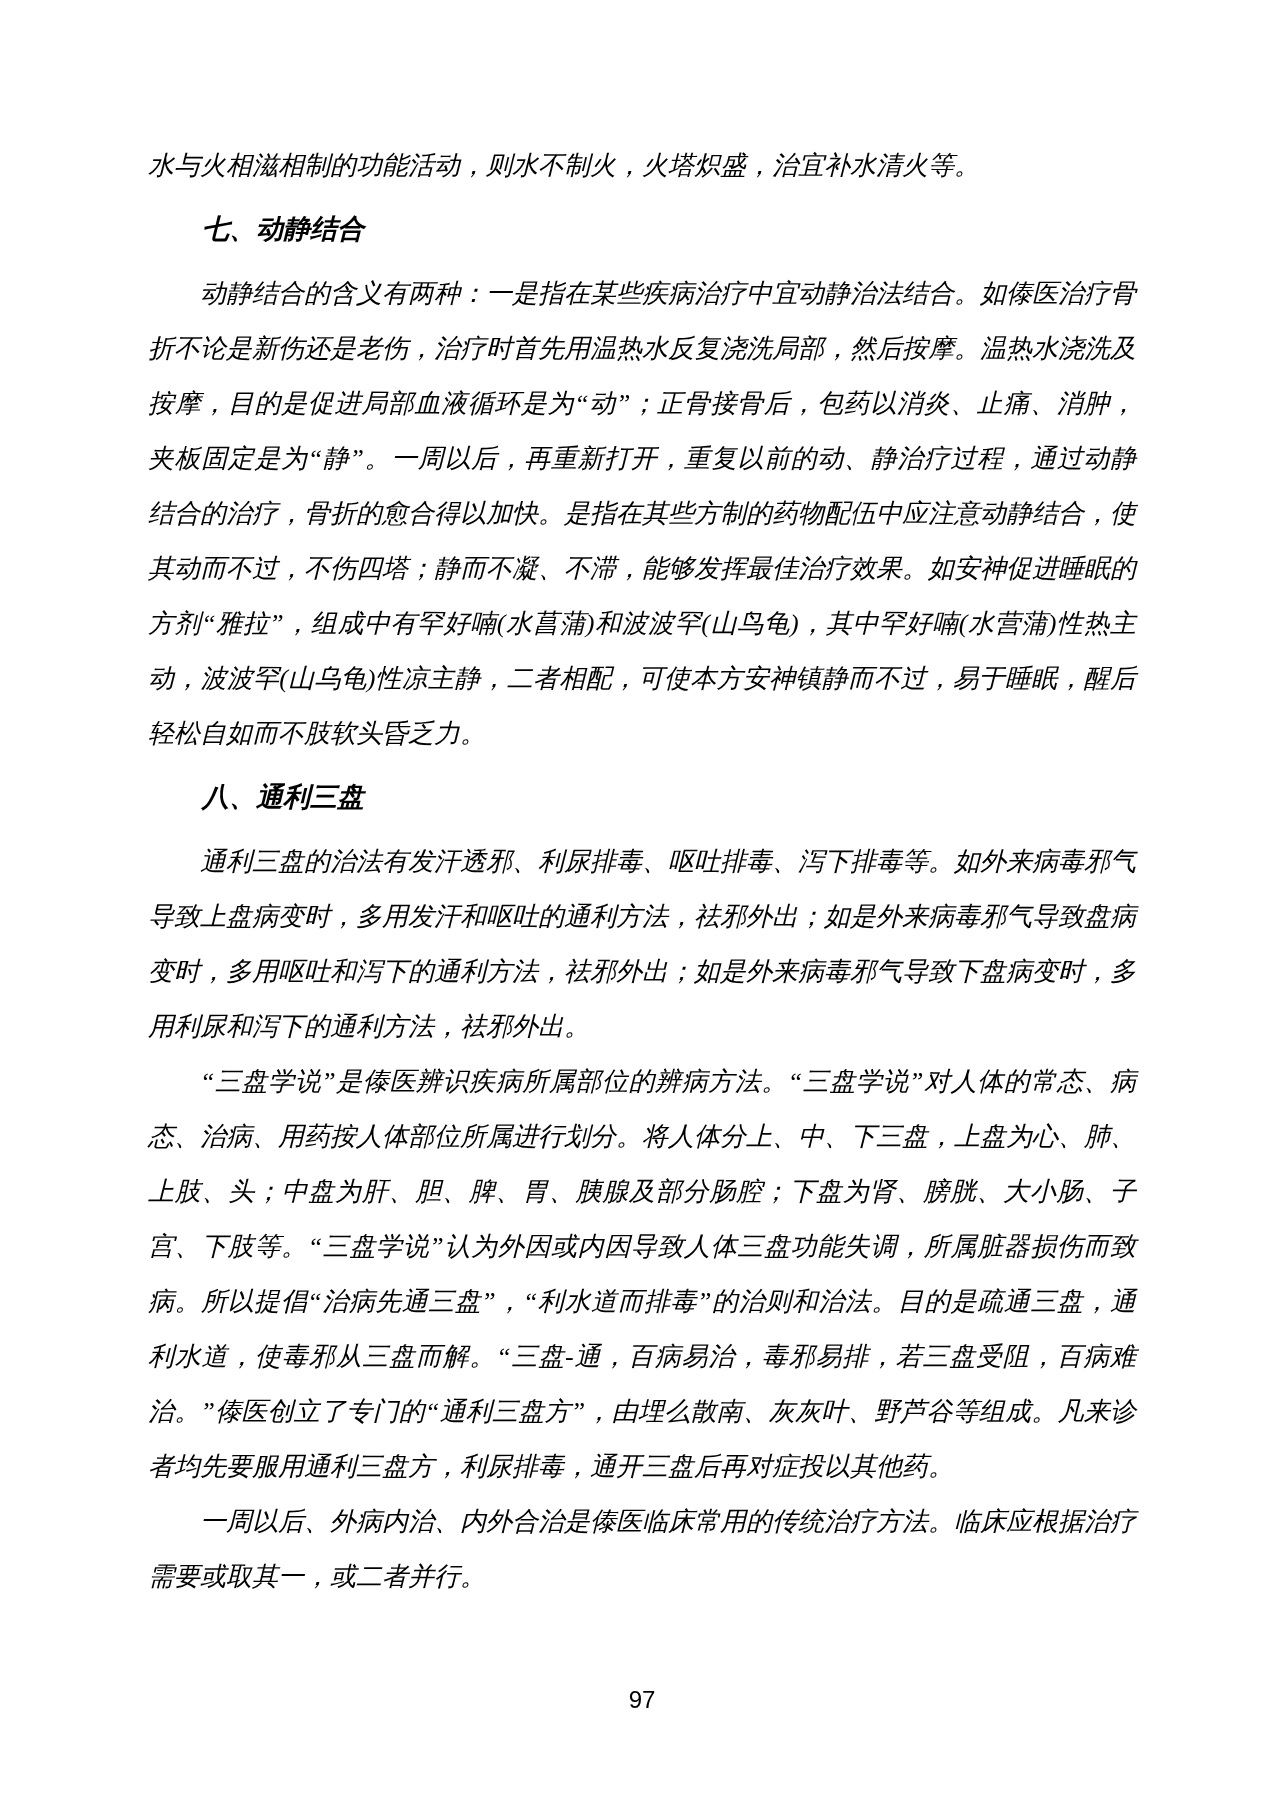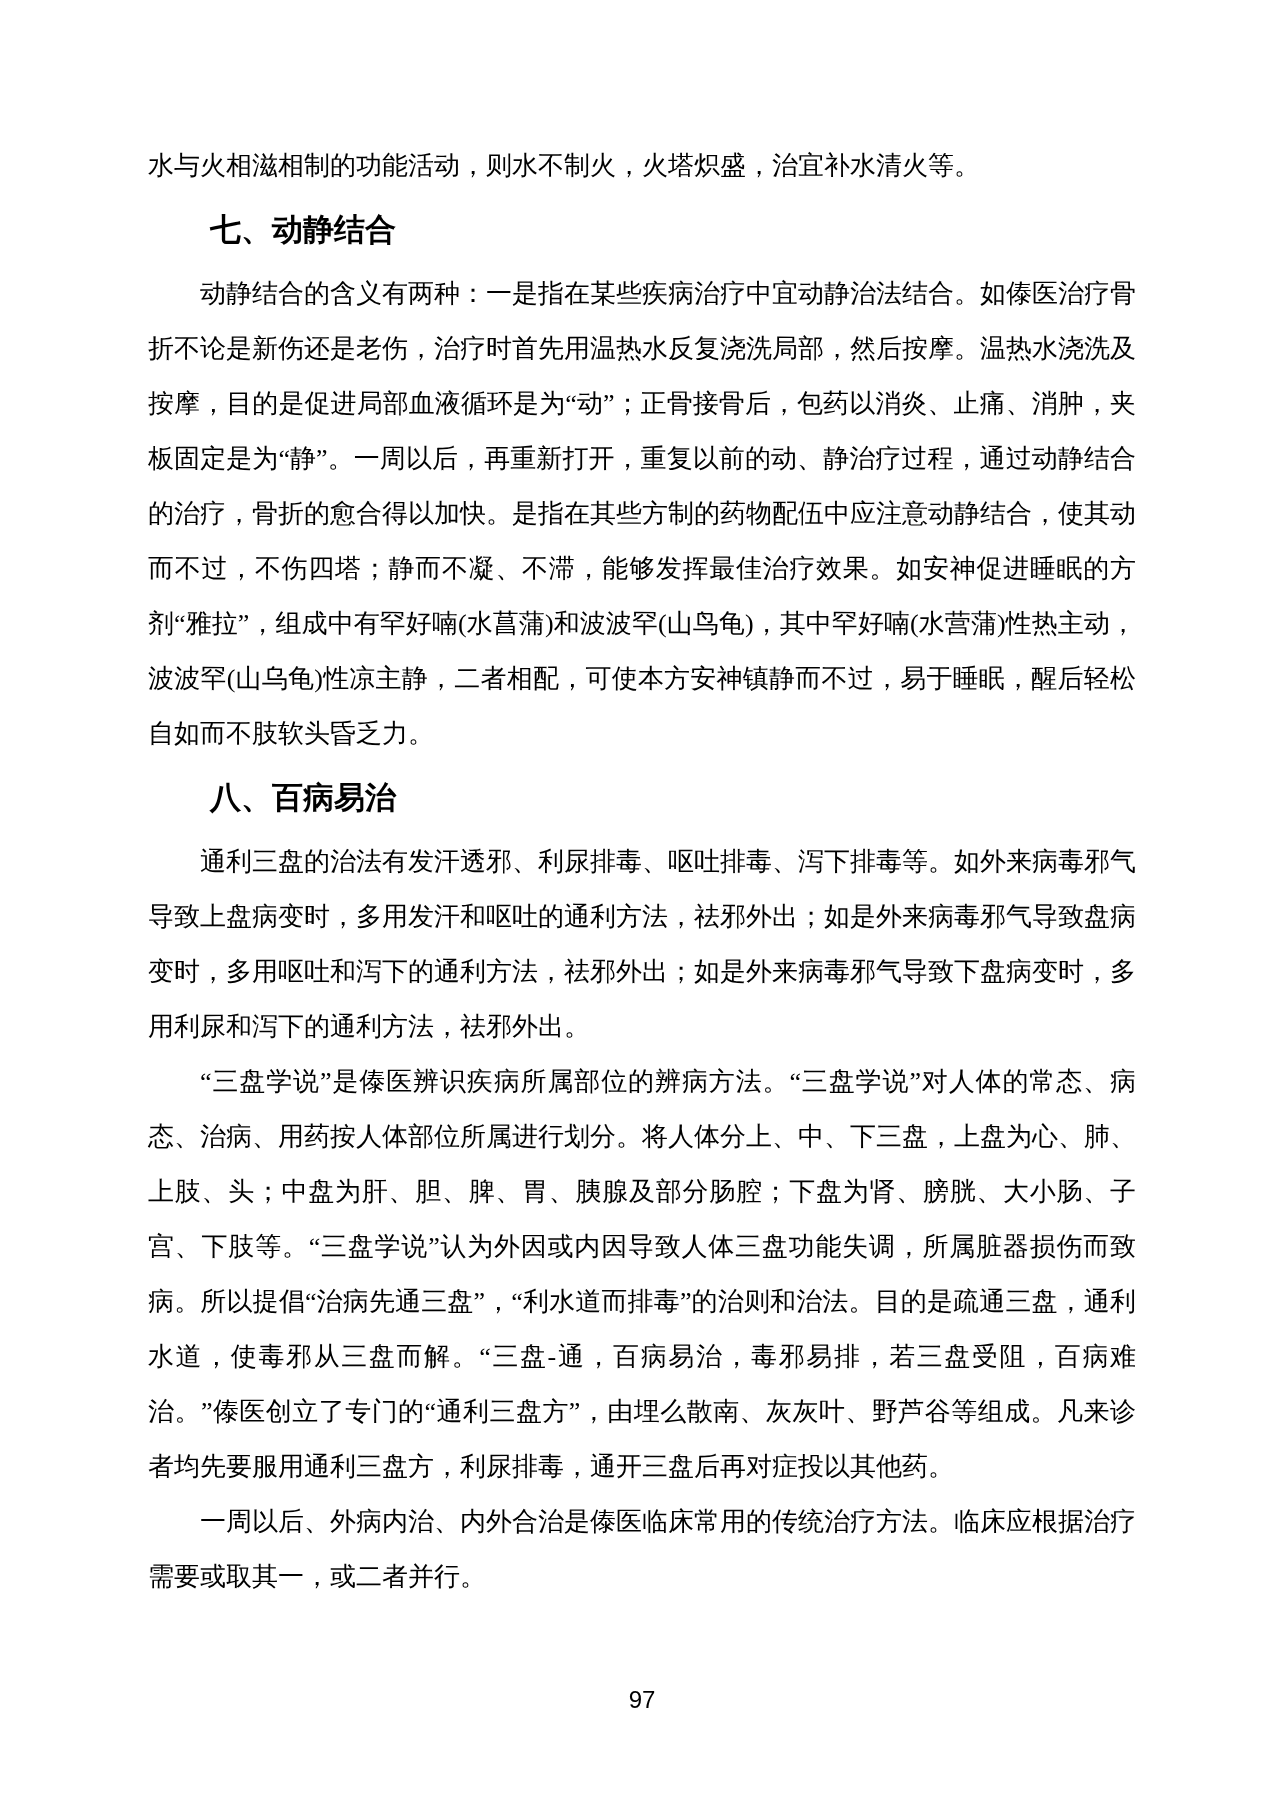--- a/index.html
+++ b/index.html
@@ -14,35 +14,36 @@
     background: #ffffff;
     color: #000000;
     font-family: "Liberation Serif", "DejaVu Serif", serif;
     overflow: hidden;
   }
   .content {
     position: absolute;
     left: 148px;
     top: 138px;
     width: 988px;
+    font-style: italic;
   }
   .body-par {
     font-size: 26px;
     line-height: 55px;
     margin: 0;
     text-align: justify;
     text-justify: inter-character;
     text-indent: 2em;
     word-break: break-all;
   }
   .body-par.no-indent {
     text-indent: 0;
   }
   .sec-heading {
-    font-size: 31px;
+    font-size: 27px;
     line-height: 55px;
     font-weight: bold;
     margin: 9px 0 9px 0;
     text-indent: 2em;
   }
   .page-number {
     position: absolute;
     left: 148px;
     width: 988px;
     top: 1686px;
@@ -54,20 +55,20 @@
 </style>
 </head>
 <body>
 
 <div class="page">
   <div class="content">
     <p class="body-par no-indent">水与火相滋相制的功能活动，则水不制火，火塔炽盛，治宜补水清火等。</p>
     <div id="sections">
         <h2 class="sec-heading">七、动静结合</h2>
         <p class="body-par">动静结合的含义有两种：一是指在某些疾病治疗中宜动静治法结合。如傣医治疗骨折不论是新伤还是老伤，治疗时首先用温热水反复浇洗局部，然后按摩。温热水浇洗及按摩，目的是促进局部血液循环是为“动”；正骨接骨后，包药以消炎、止痛、消肿，夹板固定是为“静”。一周以后，再重新打开，重复以前的动、静治疗过程，通过动静结合的治疗，骨折的愈合得以加快。是指在其些方制的药物配伍中应注意动静结合，使其动而不过，不伤四塔；静而不凝、不滞，能够发挥最佳治疗效果。如安神促进睡眠的方剂“雅拉”，组成中有罕好喃(水菖蒲)和波波罕(山鸟龟)，其中罕好喃(水营蒲)性热主动，波波罕(山乌龟)性凉主静，二者相配，可使本方安神镇静而不过，易于睡眠，醒后轻松自如而不肢软头昏乏力。</p>
-        <h2 class="sec-heading">八、百病易治</h2>
+        <h2 class="sec-heading">八、通利三盘</h2>
         <p class="body-par">通利三盘的治法有发汗透邪、利尿排毒、呕吐排毒、泻下排毒等。如外来病毒邪气导致上盘病变时，多用发汗和呕吐的通利方法，祛邪外出；如是外来病毒邪气导致盘病变时，多用呕吐和泻下的通利方法，祛邪外出；如是外来病毒邪气导致下盘病变时，多用利尿和泻下的通利方法，祛邪外出。</p>
         <p class="body-par">“三盘学说”是傣医辨识疾病所属部位的辨病方法。“三盘学说”对人体的常态、病态、治病、用药按人体部位所属进行划分。将人体分上、中、下三盘，上盘为心、肺、上肢、头；中盘为肝、胆、脾、胃、胰腺及部分肠腔；下盘为肾、膀胱、大小肠、子宫、下肢等。“三盘学说”认为外因或内因导致人体三盘功能失调，所属脏器损伤而致病。所以提倡“治病先通三盘”，“利水道而排毒”的治则和治法。目的是疏通三盘，通利水道，使毒邪从三盘而解。“三盘-通，百病易治，毒邪易排，若三盘受阻，百病难治。”傣医创立了专门的“通利三盘方”，由埋么散南、灰灰叶、野芦谷等组成。凡来诊者均先要服用通利三盘方，利尿排毒，通开三盘后再对症投以其他药。</p>
         <p class="body-par">一周以后、外病内治、内外合治是傣医临床常用的传统治疗方法。临床应根据治疗需要或取其一，或二者并行。</p>
       </div>
   </div>
   <div class="page-number">97</div>
 </div>
 
 </body></html>

